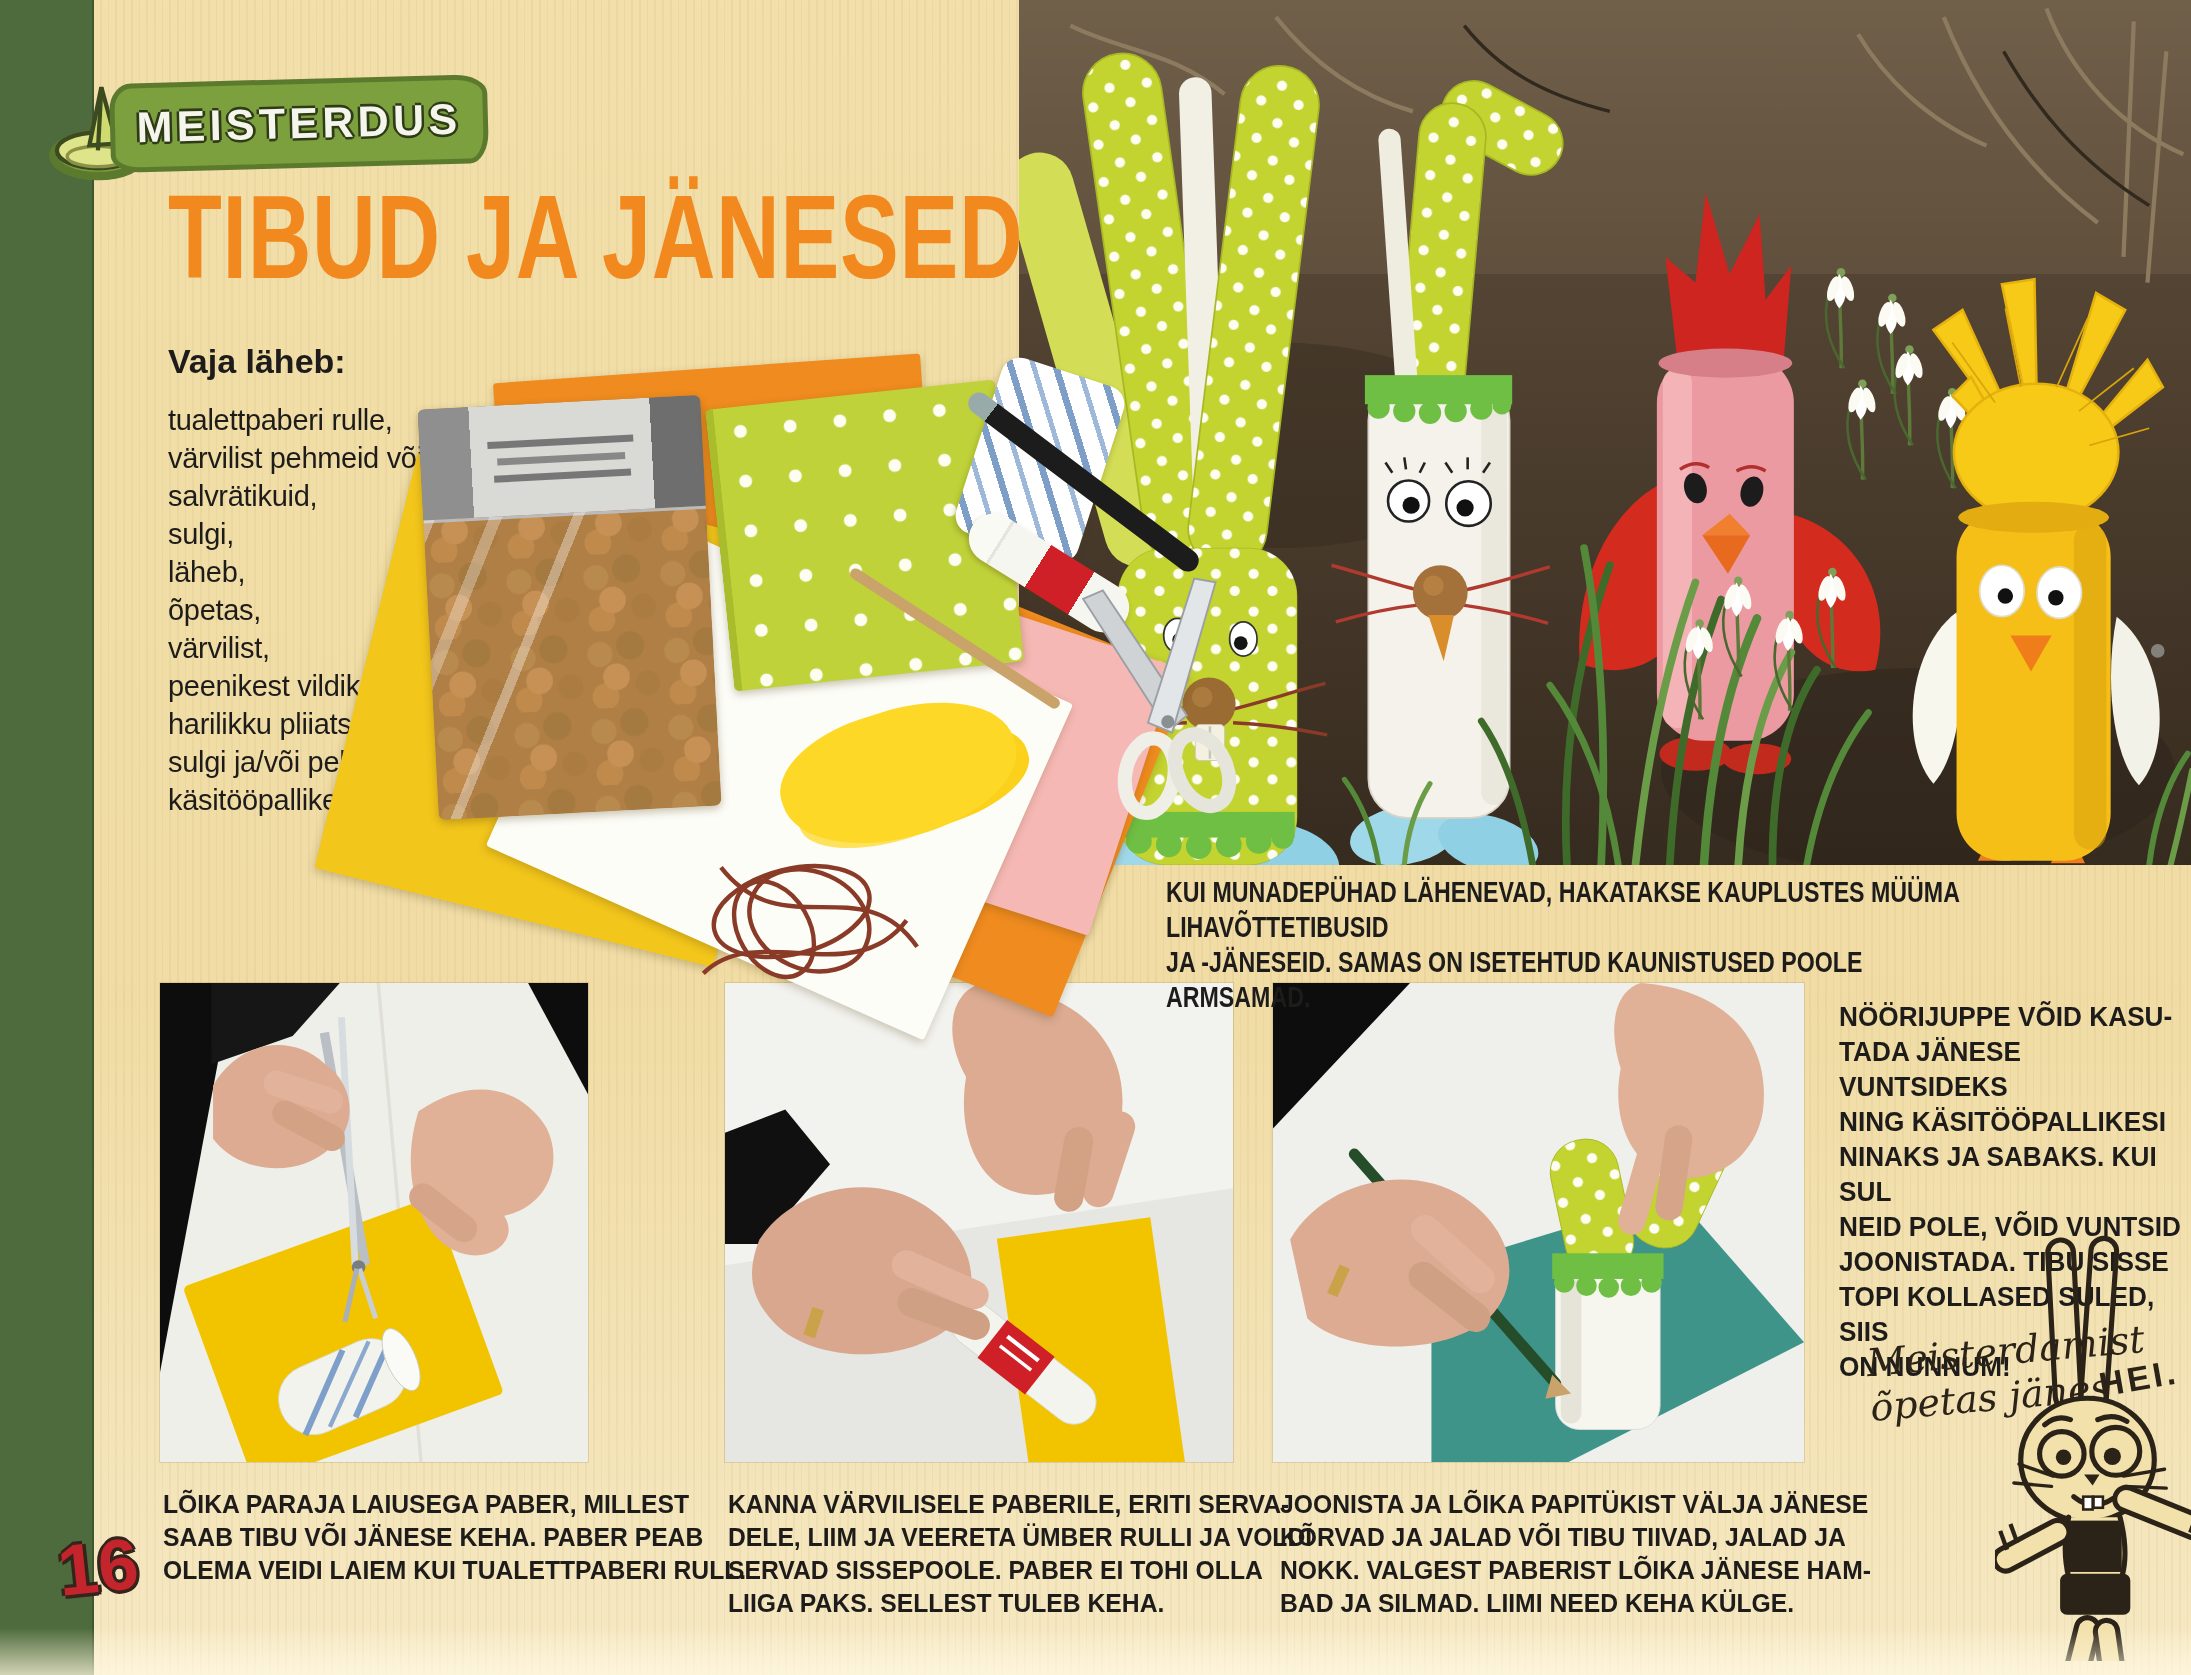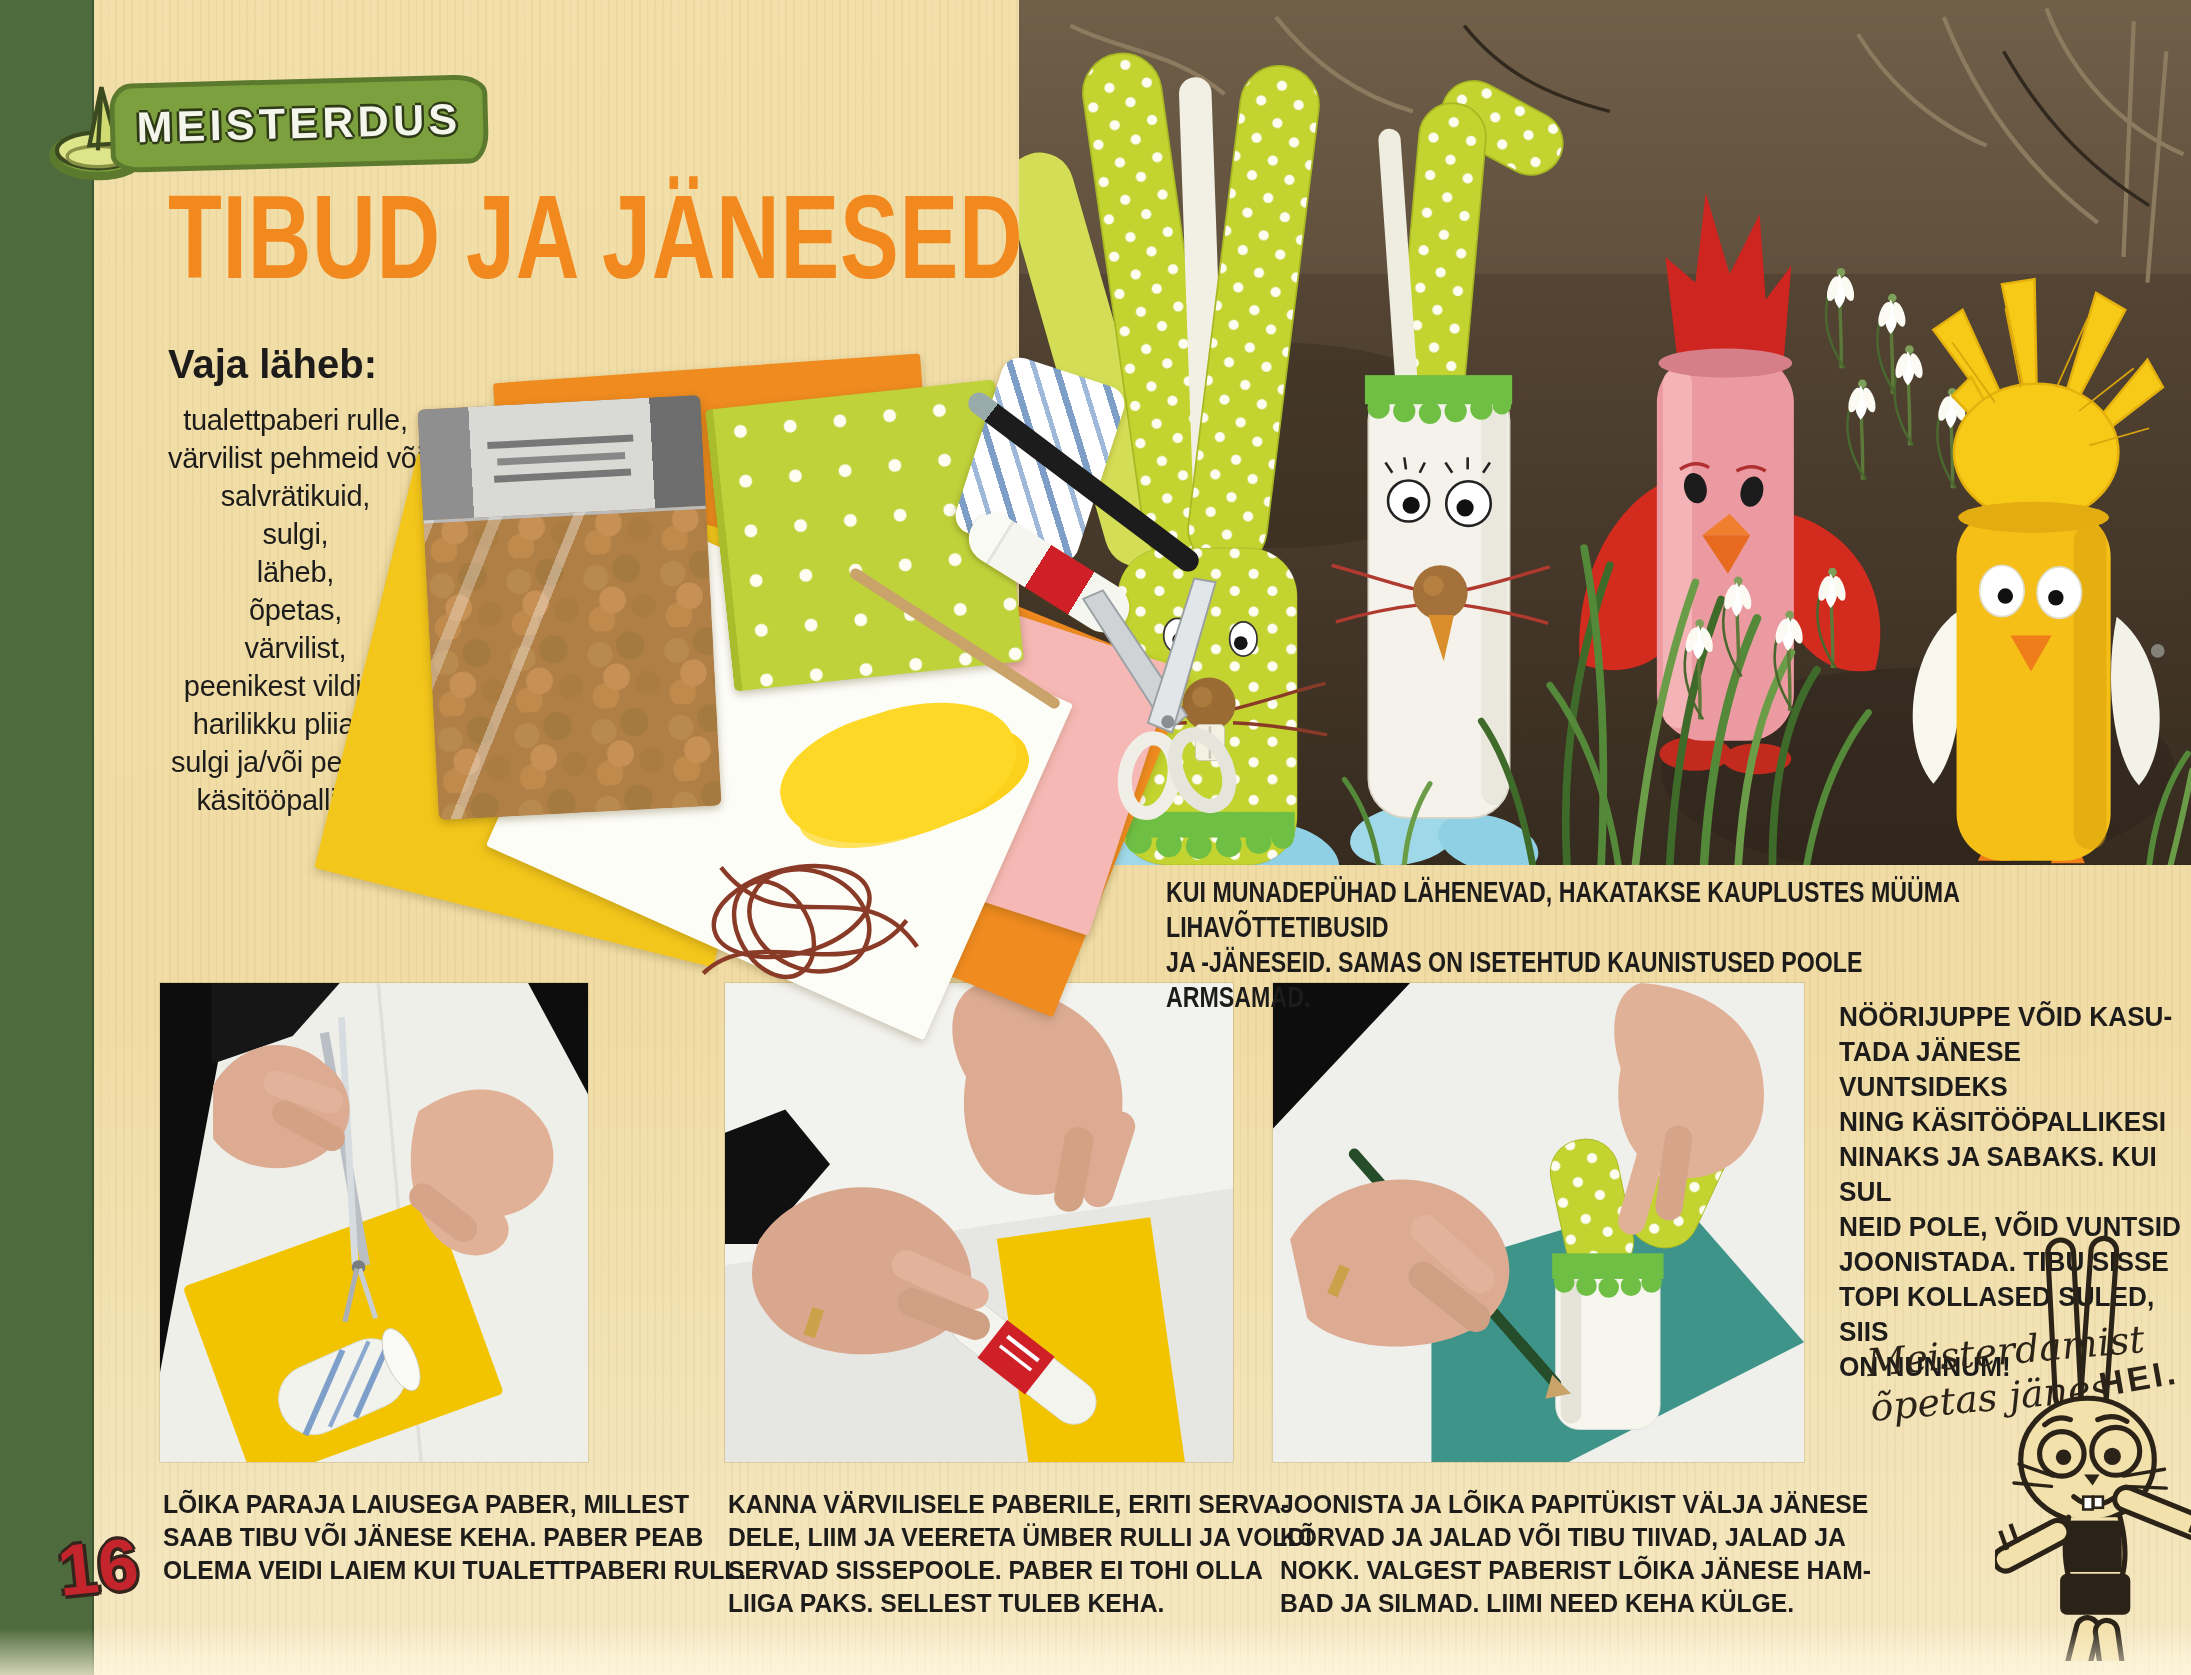--- a/index.html
+++ b/index.html
@@ -14,22 +14,22 @@
   
   .badge{left:110px;top:79px;width:368px;height:79px;background:var(--badge-green,#7ca03d);
      border:5.1px solid #5c7a2e;border-radius:22px 33px 19px 29px/26px 19px 31px 17px;transform:rotate(-1.5deg);
      display:flex;align-items:center;justify-content:center;}
   .badge span{font-weight:900;font-size:43px;letter-spacing:4.3px;color:#f4f6ec;
      text-shadow:-2.6px 0 #2f3a17,2.6px 0 #2f3a17,0 -2.6px #2f3a17,0 2.6px #2f3a17,1.7px 1.7px #2f3a17;}
   .badge-icon{left:45px;top:82px;width:111px;height:107px;}
   
   .title{left:168px;top:178px;font-size:113px;font-weight:900;letter-spacing:0.9px;line-height:1;
      color:var(--title-orange,#f2891e);transform:scaleX(.78) scaleY(1.05);transform-origin:left top;white-space:nowrap;}
-  .mat-head{left:168px;top:342px;font-size:40px;font-weight:bold;}
-  .mat-list{left:168px;top:401px;font-size:29px;line-height:38px;letter-spacing:-0.3px;text-align:center;}
+  .mat-head{left:168px;top:342px;font-size:34px;font-weight:bold;}
+  .mat-list{left:168px;top:401px;font-size:29px;line-height:38px;letter-spacing:-0.3px;}
   
   .collage{left:377px;top:368px;width:796px;height:591px;z-index:3;}
   .collage *{position:absolute;}
   .sheet{border-radius:3.4px;box-shadow:0 3.4px 8.6px rgba(80,60,10,.25);}
   
   .photo{left:1019px;top:0;width:1173px;height:865px;z-index:1;}
   .photo svg{display:block;width:100%;height:100%;}
   .condensed{transform-origin:left top;font-weight:bold;white-space:pre-line;}
   .main-cap{left:1166px;top:875px;font-size:29px;line-height:35px;transform:scaleX(.80);z-index:4;}
   .step{top:983px;height:479px;z-index:2;box-shadow:0 0 0 0.9px rgba(90,70,20,.15);}

